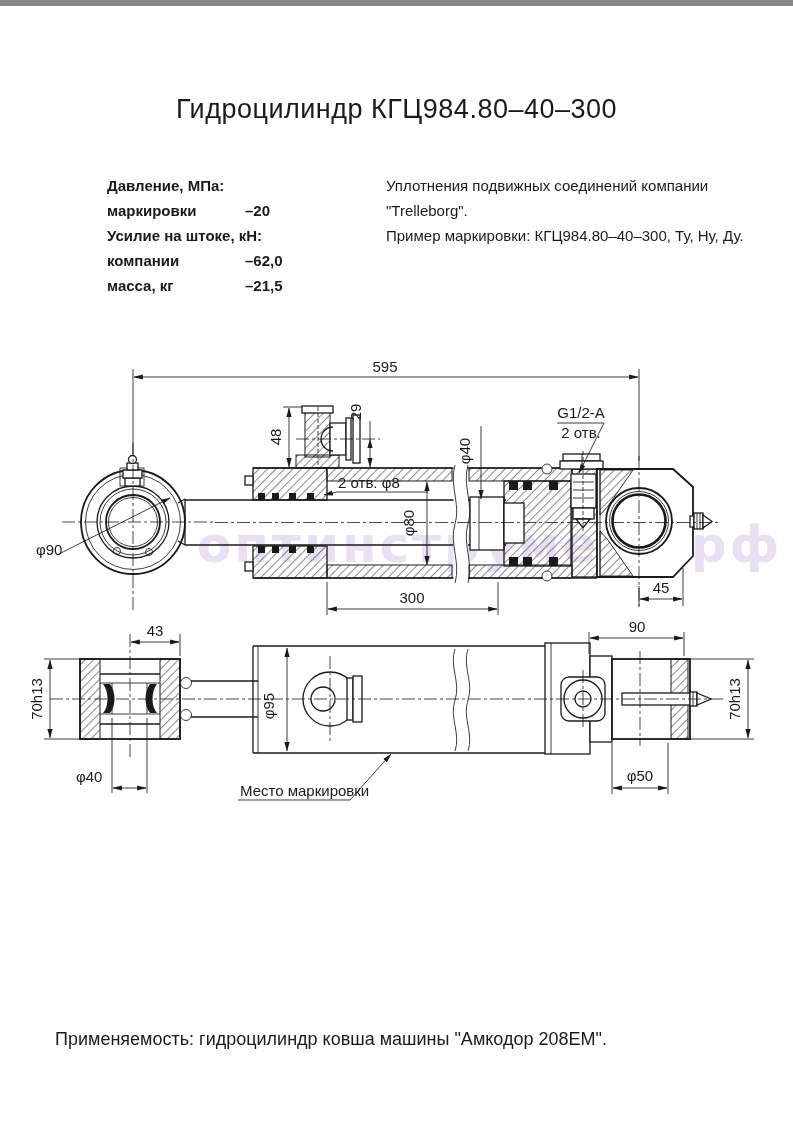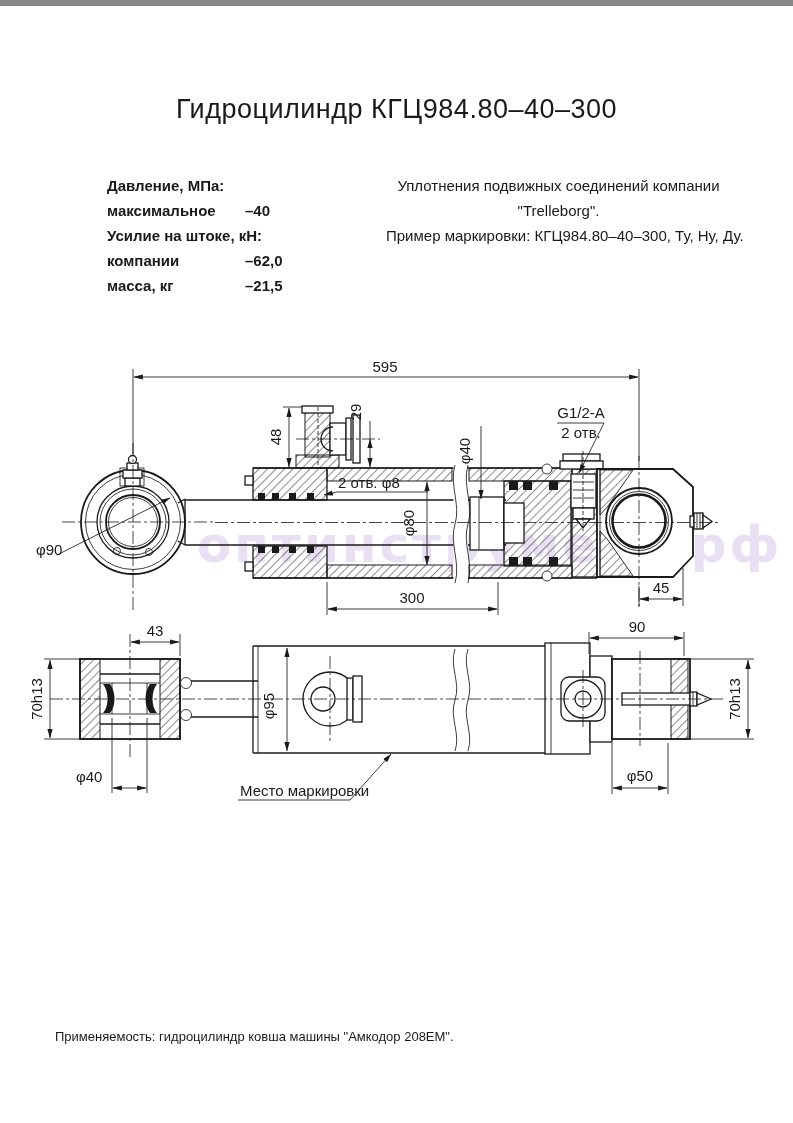--- a/index.html
+++ b/index.html
@@ -4,23 +4,23 @@
 <style>
   html,body{margin:0;padding:0;background:#888;}
   .page{position:relative;width:793px;height:1123px;background:#ffffff;margin:6px auto;
         font-family:"Liberation Sans",sans-serif;color:#1a1a1a;overflow:hidden;}
   .title{position:absolute;top:88px;left:0;right:0;text-align:center;
          font-size:27px;letter-spacing:0.5px;white-space:nowrap;}
   .specs{position:absolute;left:107px;top:167px;width:215px;font-size:15px;}
   .spec-row{display:flex;height:25px;line-height:25px;font-weight:bold;}
   .spec-row .lbl{width:138px;white-space:nowrap;}
   .spec-row .val{white-space:nowrap;}
-  .notes{position:absolute;left:386px;top:167px;width:345px;font-size:15px;text-align:center;}
+  .notes{position:absolute;left:386px;top:167px;width:345px;font-size:15px;}
   .note-line{height:25px;line-height:25px;white-space:nowrap;}
-  .apply{position:absolute;left:55px;top:1023px;font-size:13px;white-space:nowrap;}
+  .apply{position:absolute;left:55px;top:1023px;font-size:18px;white-space:nowrap;}
   svg.drawing{position:absolute;left:0;top:0;}
   svg .ln{stroke:#1a1a1a;fill:none;stroke-width:1.3px;}
   svg .th{stroke:#1a1a1a;fill:none;stroke-width:1.8px;}
   svg .tn{stroke:#1a1a1a;fill:none;stroke-width:0.85px;}
   svg .cl{stroke:#1a1a1a;fill:none;stroke-width:0.8px;stroke-dasharray:13 3 3 3;}
   svg .dm{stroke:#1a1a1a;fill:none;stroke-width:0.85px;}
   svg .wh{fill:#ffffff;}
   svg .bk{fill:#1a1a1a;stroke:none;}
   svg text.d{font-size:15px;fill:#1a1a1a;font-family:"Liberation Sans",sans-serif;}
   svg text.wm{font-size:50px;font-weight:bold;letter-spacing:3px;
@@ -32,22 +32,22 @@
 <div class="page">
 
   <div class="title">Гидроцилиндр КГЦ984.80–40–300</div>
 
   <div class="specs">
     <div class="spec-row">
         <span class="lbl">Давление, МПа:</span>
         <span class="val"></span>
       </div>
     <div class="spec-row">
-        <span class="lbl">максимальное</span>
-        <span class="val">–40</span>
+        <span class="lbl">маркировки</span>
+        <span class="val">–20</span>
       </div>
     <div class="spec-row">
         <span class="lbl">Усилие на штоке, кН:</span>
         <span class="val"></span>
       </div>
     <div class="spec-row">
         <span class="lbl">компании</span>
         <span class="val">–62,0</span>
       </div>
     <div class="spec-row">

